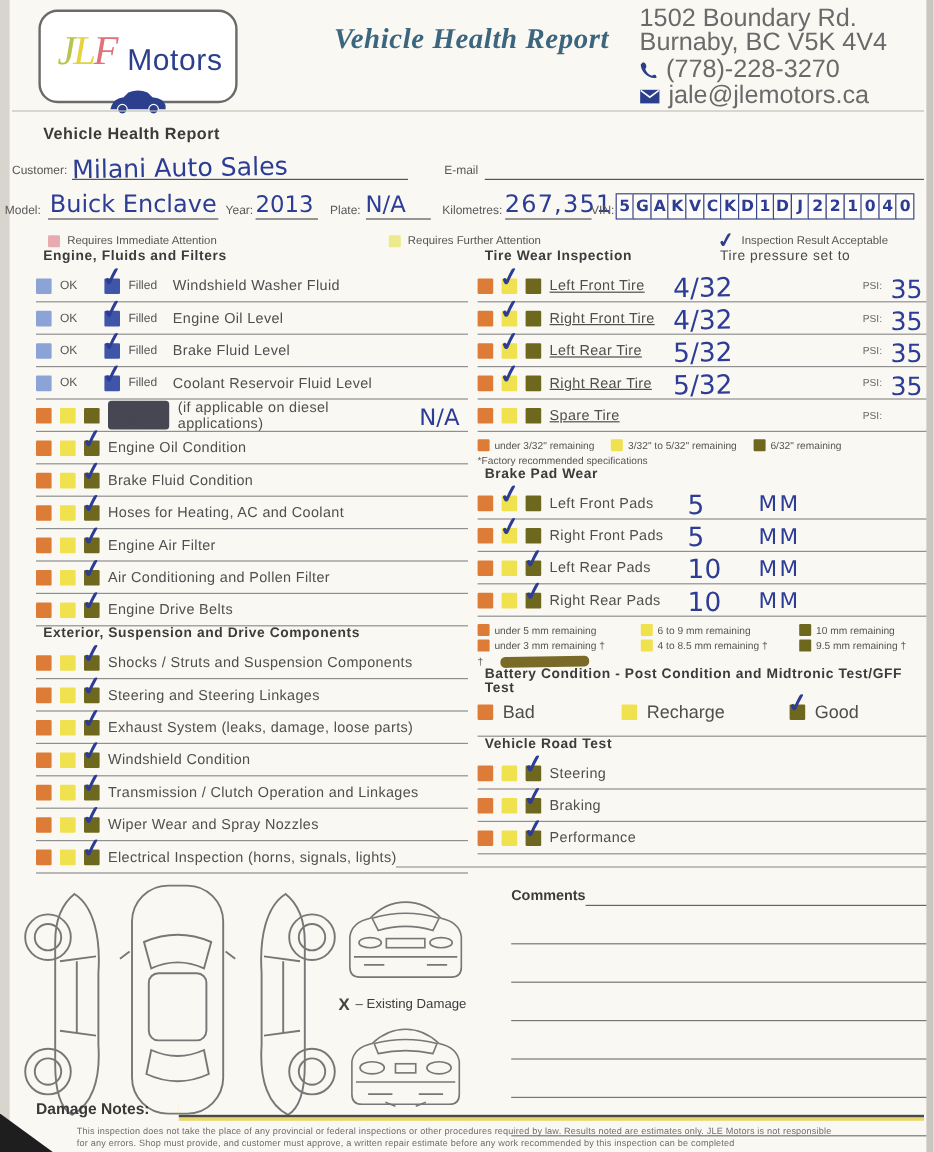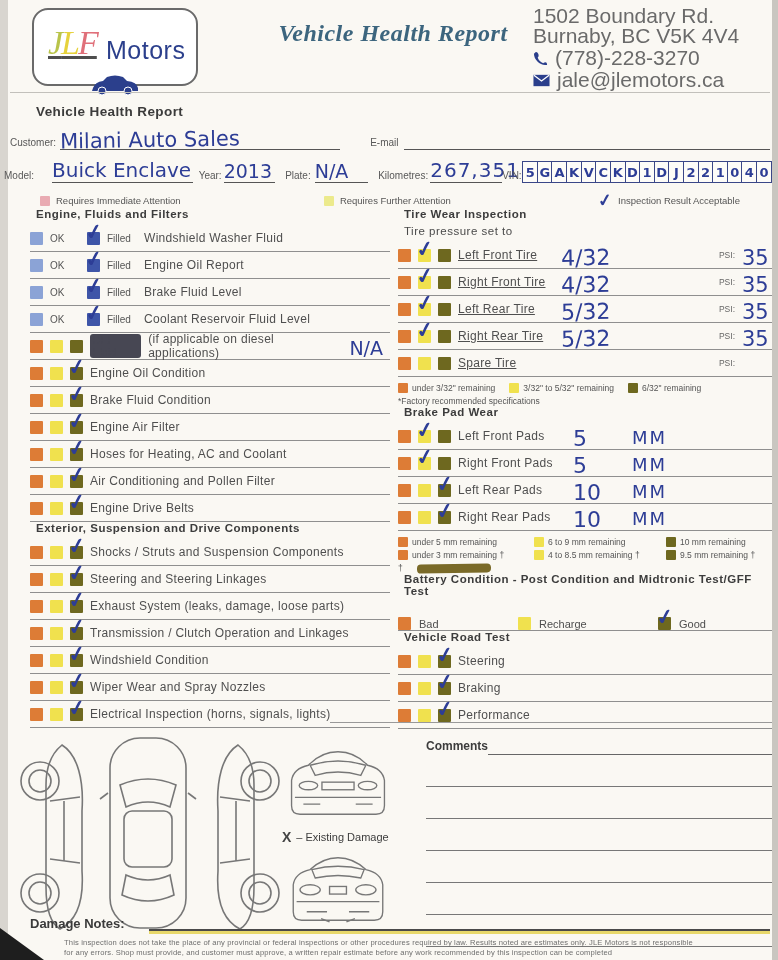--- a/index.html
+++ b/index.html
@@ -5,21 +5,21 @@
   html,body{margin:0;padding:0;background:#d9d6d0;}
   #page{position:relative;width:778px;height:960px;background:#faf8f3;overflow:hidden;
         font-family:"Liberation Sans",sans-serif;color:#4e4e4e;}
   .edge{position:absolute;top:0;bottom:0;width:8px;background:#d8d5cf;}
   #edge-left{left:0;} #edge-right{right:0;width:6px;background:#c9c6c0;}
 
   
   #logo{position:absolute;left:32px;top:8px;width:162px;height:74px;border:2px solid #6a6a6a;
         border-radius:16px;background:#fff;}
   #logo .letters{position:absolute;left:14px;top:14px;font-size:34px;font-style:italic;
-        font-family:"Liberation Serif",serif;letter-spacing:-2px;text-decoration:underline;}
+        font-family:"Liberation Serif",serif;letter-spacing:-2px;}
   #logo .l-j{color:#b9c44a;} #logo .l-l{color:#e6d23c;} #logo .l-f{color:#e0707a;}
   #logo .motors{position:absolute;left:72px;top:26px;font-size:25px;color:#2b3f8c;
         font-family:"Liberation Sans",sans-serif;letter-spacing:.5px;}
   #logo svg{position:absolute;left:55px;bottom:-12px;}
   #main-title{position:absolute;left:248px;top:20px;width:290px;text-align:center;
         font-family:"Liberation Serif",serif;font-style:italic;font-weight:bold;
         font-size:24px;color:#3c657e;letter-spacing:.5px;}
   #addr{position:absolute;left:533px;top:6px;width:240px;font-size:21px;color:#6a6a6a;line-height:20px;}
   #addr .iconline{display:flex;align-items:center;gap:7px;margin-top:2px;}
   #addr svg{flex:none;}
@@ -73,21 +73,21 @@
   .bval{font-size:22px;margin-bottom:-4px;width:52px;flex:none;}
   .bunit{font-size:18px;margin-bottom:-3px;letter-spacing:2px;}
   .mini-legend{display:flex;gap:14px;font-size:8.5px;color:#555;margin-top:6px;align-items:center;}
   .mini-legend .item{display:flex;align-items:center;gap:4px;}
   .note{font-size:8.5px;color:#555;margin-top:3px;}
   .scribble{display:inline-block;width:74px;height:9px;background:#7a6a28;border-radius:4px;transform:rotate(-1deg);}
   .scribbleout{display:inline-block;background:#474753;color:#474753;border-radius:3px;
         font-size:10.5px;padding:0 3px;text-decoration:line-through;}
 
   
-  #battery-row{display:flex;align-items:flex-end;gap:10px;height:28px;border-bottom:1px solid #8f8f8f;font-size:11px;}
+  #battery-row{display:flex;align-items:flex-start;gap:10px;height:28px;border-bottom:1px solid #8f8f8f;font-size:15px;}
   #battery-row .opt{display:flex;align-items:center;gap:8px;}
 
   
   #cars{position:absolute;left:10px;top:733px;width:410px;height:200px;}
   #cars svg{position:absolute;}
   #xleg{position:absolute;left:272px;top:96px;font-size:11px;color:#3c3c3c;display:flex;align-items:center;gap:5px;}
   #xleg .xmark{font-size:14px;color:#444;font-weight:bold;}
   #comments{position:absolute;left:426px;top:738px;width:346px;}
   #comments .head{display:flex;align-items:flex-end;}
   #comments .head span{font-size:12px;font-weight:bold;color:#3c3c3c;padding-bottom:2px;}
@@ -144,21 +144,21 @@
     <span class="sm-label">Customer:</span>
     <span class="write-area flexrow" style="width:280px;margin-left:4px;">
       <span id="customer-val" class="hand">Milani Auto Sales</span>
     </span>
     <span class="sm-label" style="margin-left:30px;">E-mail</span>
     <span class="write-area" style="flex:1;margin-left:6px;height:16px;"></span>
   </div>
 
   <div id="row-model" class="flexrow">
     <span class="sm-label">Model:</span>
-    <span class="write-area" style="width:142px;margin-left:18px;"><span id="model-val" class="hand">Buick Enclave</span></span>
+    <span class="write-area" style="width:142px;margin-left:6px;text-align:center;"><span id="model-val" class="hand">Buick Enclave</span></span>
     <span class="sm-label" style="margin-left:6px;">Year:</span>
     <span class="write-area" style="width:52px;margin-left:2px;"><span id="year-val" class="hand">2013</span></span>
     <span class="sm-label" style="margin-left:10px;">Plate:</span>
     <span class="write-area" style="width:54px;margin-left:4px;"><span id="plate-val" class="hand">N/A</span></span>
     <span class="sm-label" style="margin-left:10px;">Kilometres:</span>
     <span class="write-area" style="width:72px;margin-left:2px;"><span id="km-val" class="hand">267,351</span></span>
     <span class="sm-label">VIN:</span>
     <span id="vin-boxes">
       <span class="vin-box">5</span>
       <span class="vin-box">G</span>
@@ -204,21 +204,21 @@
       <span class="sq bdark check"></span>
         <span class="oklbl">Filled</span>
       <span class="lbl">Windshield Washer Fluid</span>
         <span class="fill"></span>
     </div>
     <div class="row">
       <span class="sq blite"></span>
         <span class="oklbl">OK</span>
       <span class="sq bdark check"></span>
         <span class="oklbl">Filled</span>
-      <span class="lbl">Engine Oil Report</span>
+      <span class="lbl">Engine Oil Level</span>
         <span class="fill"></span>
     </div>
     <div class="row">
       <span class="sq blite"></span>
         <span class="oklbl">OK</span>
       <span class="sq bdark check"></span>
         <span class="oklbl">Filled</span>
       <span class="lbl">Brake Fluid Level</span>
         <span class="fill"></span>
     </div>
@@ -252,34 +252,34 @@
       <span class="sq orange"></span>
         <span class="sq yellow"></span>
         <span class="sq olive check"></span>
       <span class="lbl">Brake Fluid Condition</span>
         <span class="fill"></span>
     </div>
     <div class="row">
       <span class="sq orange"></span>
         <span class="sq yellow"></span>
         <span class="sq olive check"></span>
+      <span class="lbl">Hoses for Heating, AC and Coolant</span>
+        <span class="fill"></span>
+    </div>
+    <div class="row">
+      <span class="sq orange"></span>
+        <span class="sq yellow"></span>
+        <span class="sq olive check"></span>
       <span class="lbl">Engine Air Filter</span>
         <span class="fill"></span>
     </div>
     <div class="row">
       <span class="sq orange"></span>
         <span class="sq yellow"></span>
         <span class="sq olive check"></span>
-      <span class="lbl">Hoses for Heating, AC and Coolant</span>
-        <span class="fill"></span>
-    </div>
-    <div class="row">
-      <span class="sq orange"></span>
-        <span class="sq yellow"></span>
-        <span class="sq olive check"></span>
       <span class="lbl">Air Conditioning and Pollen Filter</span>
         <span class="fill"></span>
     </div>
     <div class="row">
       <span class="sq orange"></span>
         <span class="sq yellow"></span>
         <span class="sq olive check"></span>
       <span class="lbl">Engine Drive Belts</span>
         <span class="fill"></span>
     </div>
@@ -303,48 +303,48 @@
       <span class="sq orange"></span>
         <span class="sq yellow"></span>
         <span class="sq olive check"></span>
       <span class="lbl">Exhaust System (leaks, damage, loose parts)</span>
         <span class="fill"></span>
     </div>
     <div class="row">
       <span class="sq orange"></span>
         <span class="sq yellow"></span>
         <span class="sq olive check"></span>
+      <span class="lbl">Windshield Condition</span>
+        <span class="fill"></span>
+    </div>
+    <div class="row">
+      <span class="sq orange"></span>
+        <span class="sq yellow"></span>
+        <span class="sq olive check"></span>
       <span class="lbl">Transmission / Clutch Operation and Linkages</span>
         <span class="fill"></span>
     </div>
     <div class="row">
       <span class="sq orange"></span>
         <span class="sq yellow"></span>
         <span class="sq olive check"></span>
-      <span class="lbl">Windshield Condition</span>
-        <span class="fill"></span>
-    </div>
-    <div class="row">
-      <span class="sq orange"></span>
-        <span class="sq yellow"></span>
-        <span class="sq olive check"></span>
       <span class="lbl">Wiper Wear and Spray Nozzles</span>
         <span class="fill"></span>
     </div>
     <div class="row">
       <span class="sq orange"></span>
         <span class="sq yellow"></span>
         <span class="sq olive check"></span>
       <span class="lbl">Electrical Inspection (horns, signals, lights)</span>
         <span class="fill"></span>
     </div>
   </div>
 
   <div class="col" id="col-right">
-    <div style="display:flex;flex-direction:column;">
+    <div style="display:flex;">
       <h3 class="sec" style="width:190px;">Tire Wear Inspection</h3>
       <h3 class="sec" style="font-weight:normal;color:#4a4a4a;">Tire pressure set to</h3>
     </div>
 
     <div class="row">
       <span class="sq orange"></span>
         <span class="sq yellow check"></span>
         <span class="sq olive"></span>
       <span class="lbl t-label">Left Front Tire</span>
       <span class="hand tread">4/32</span>

